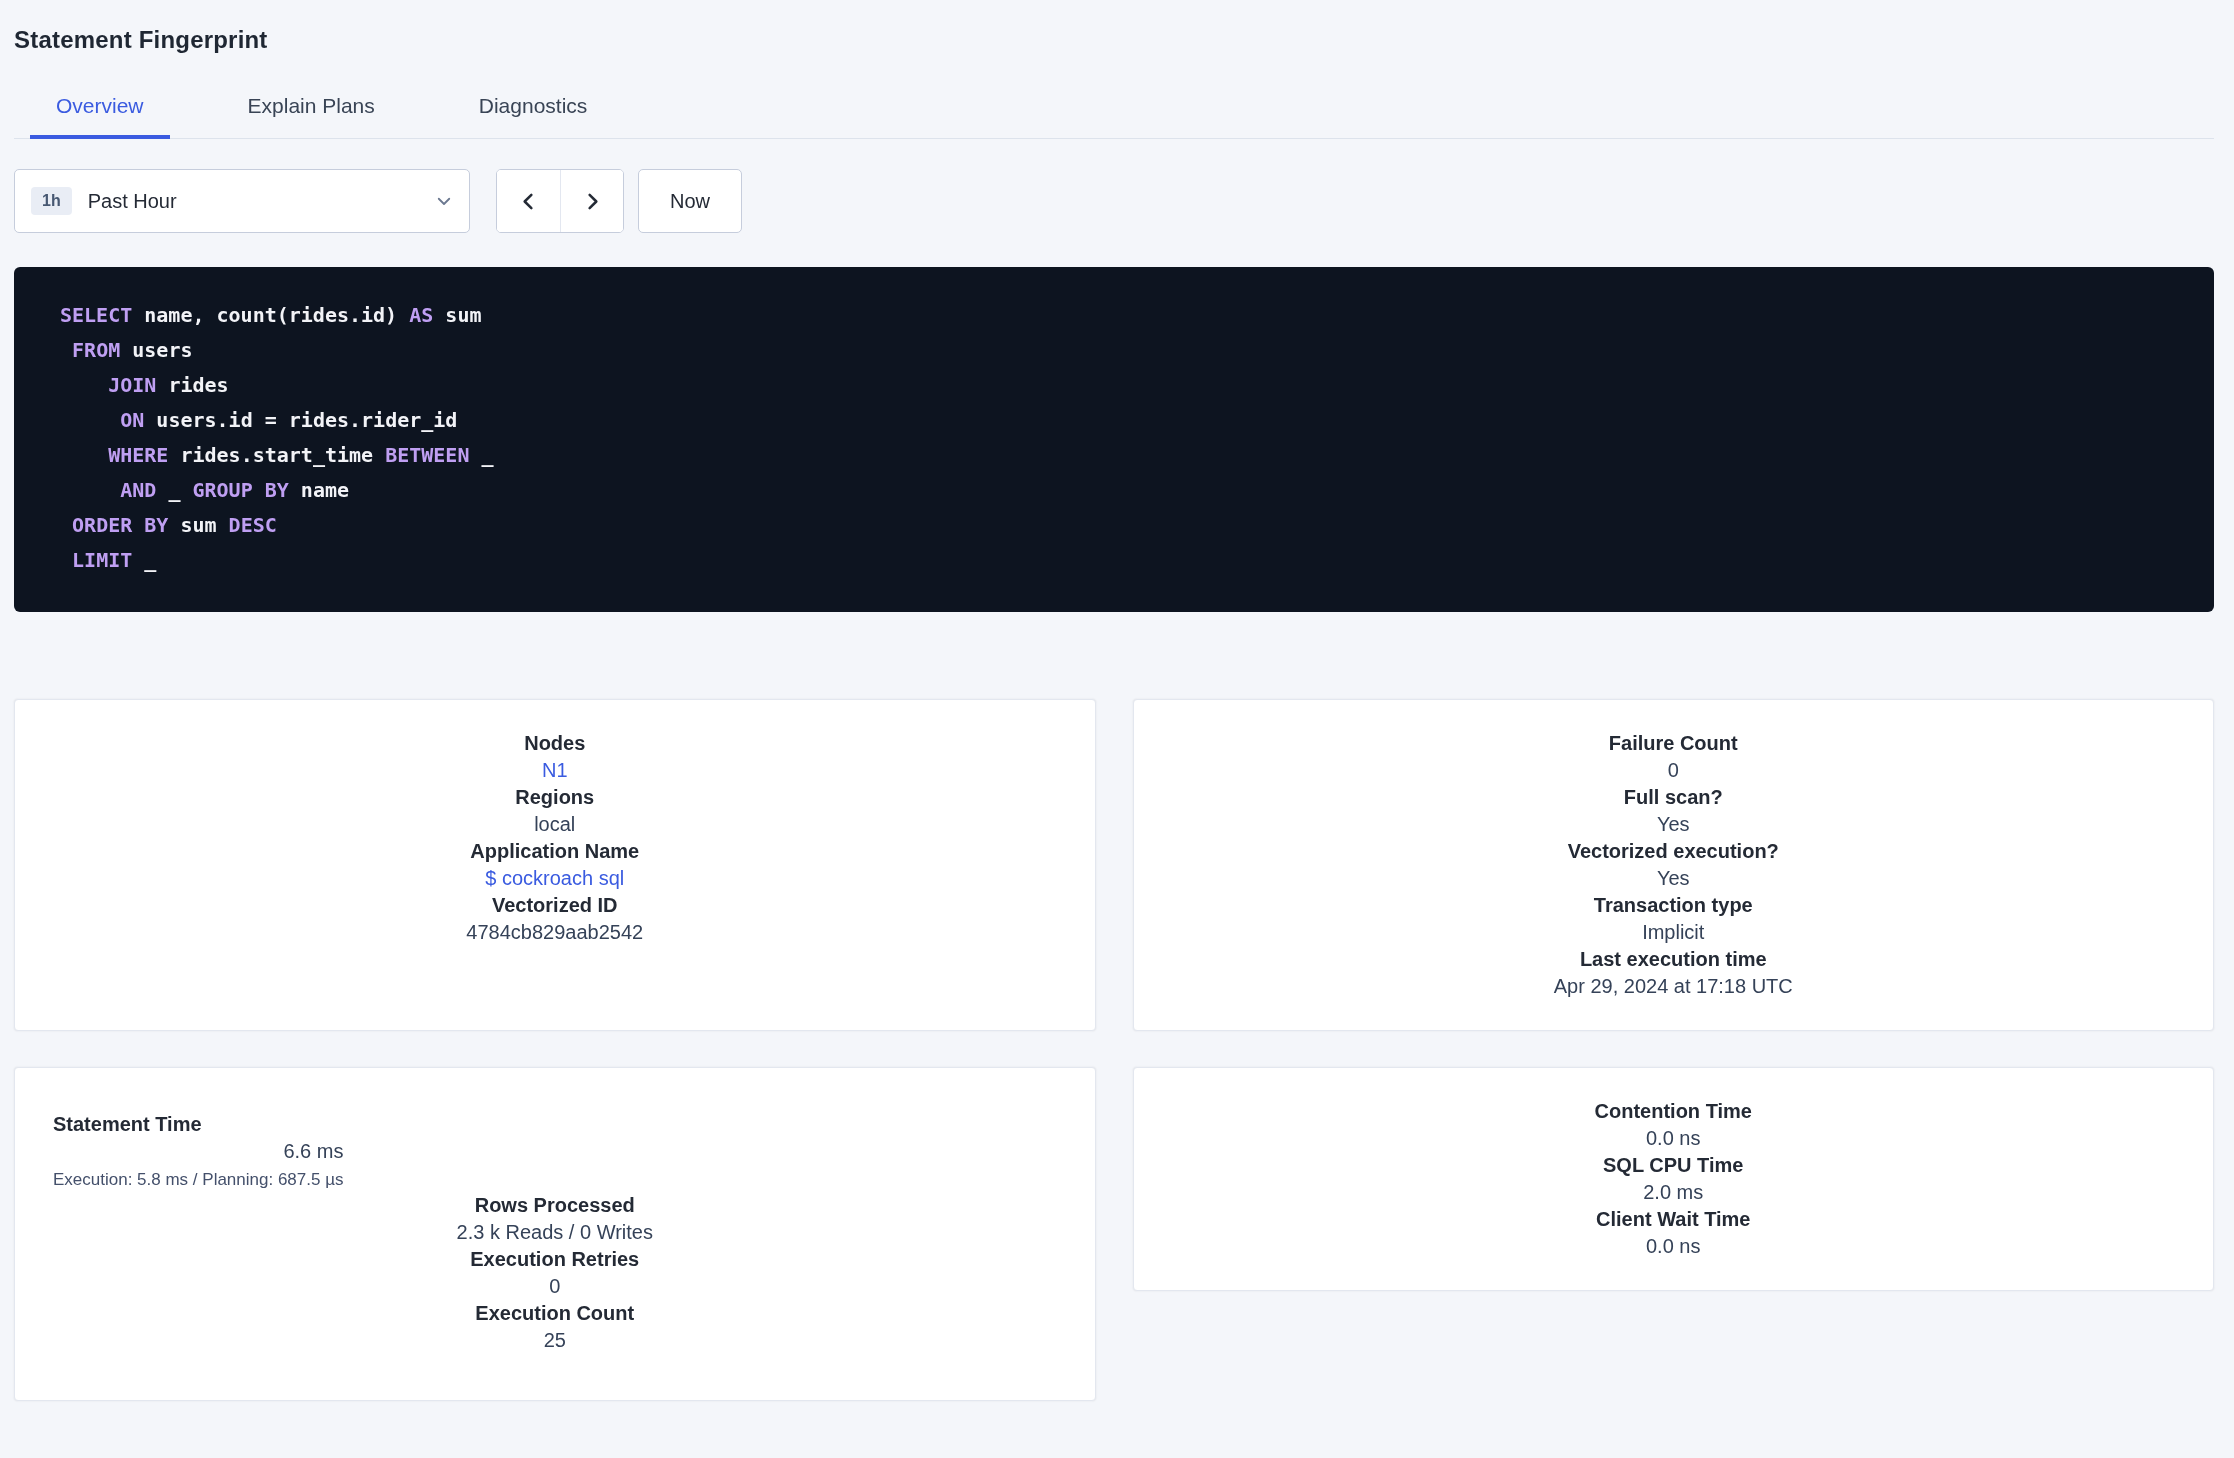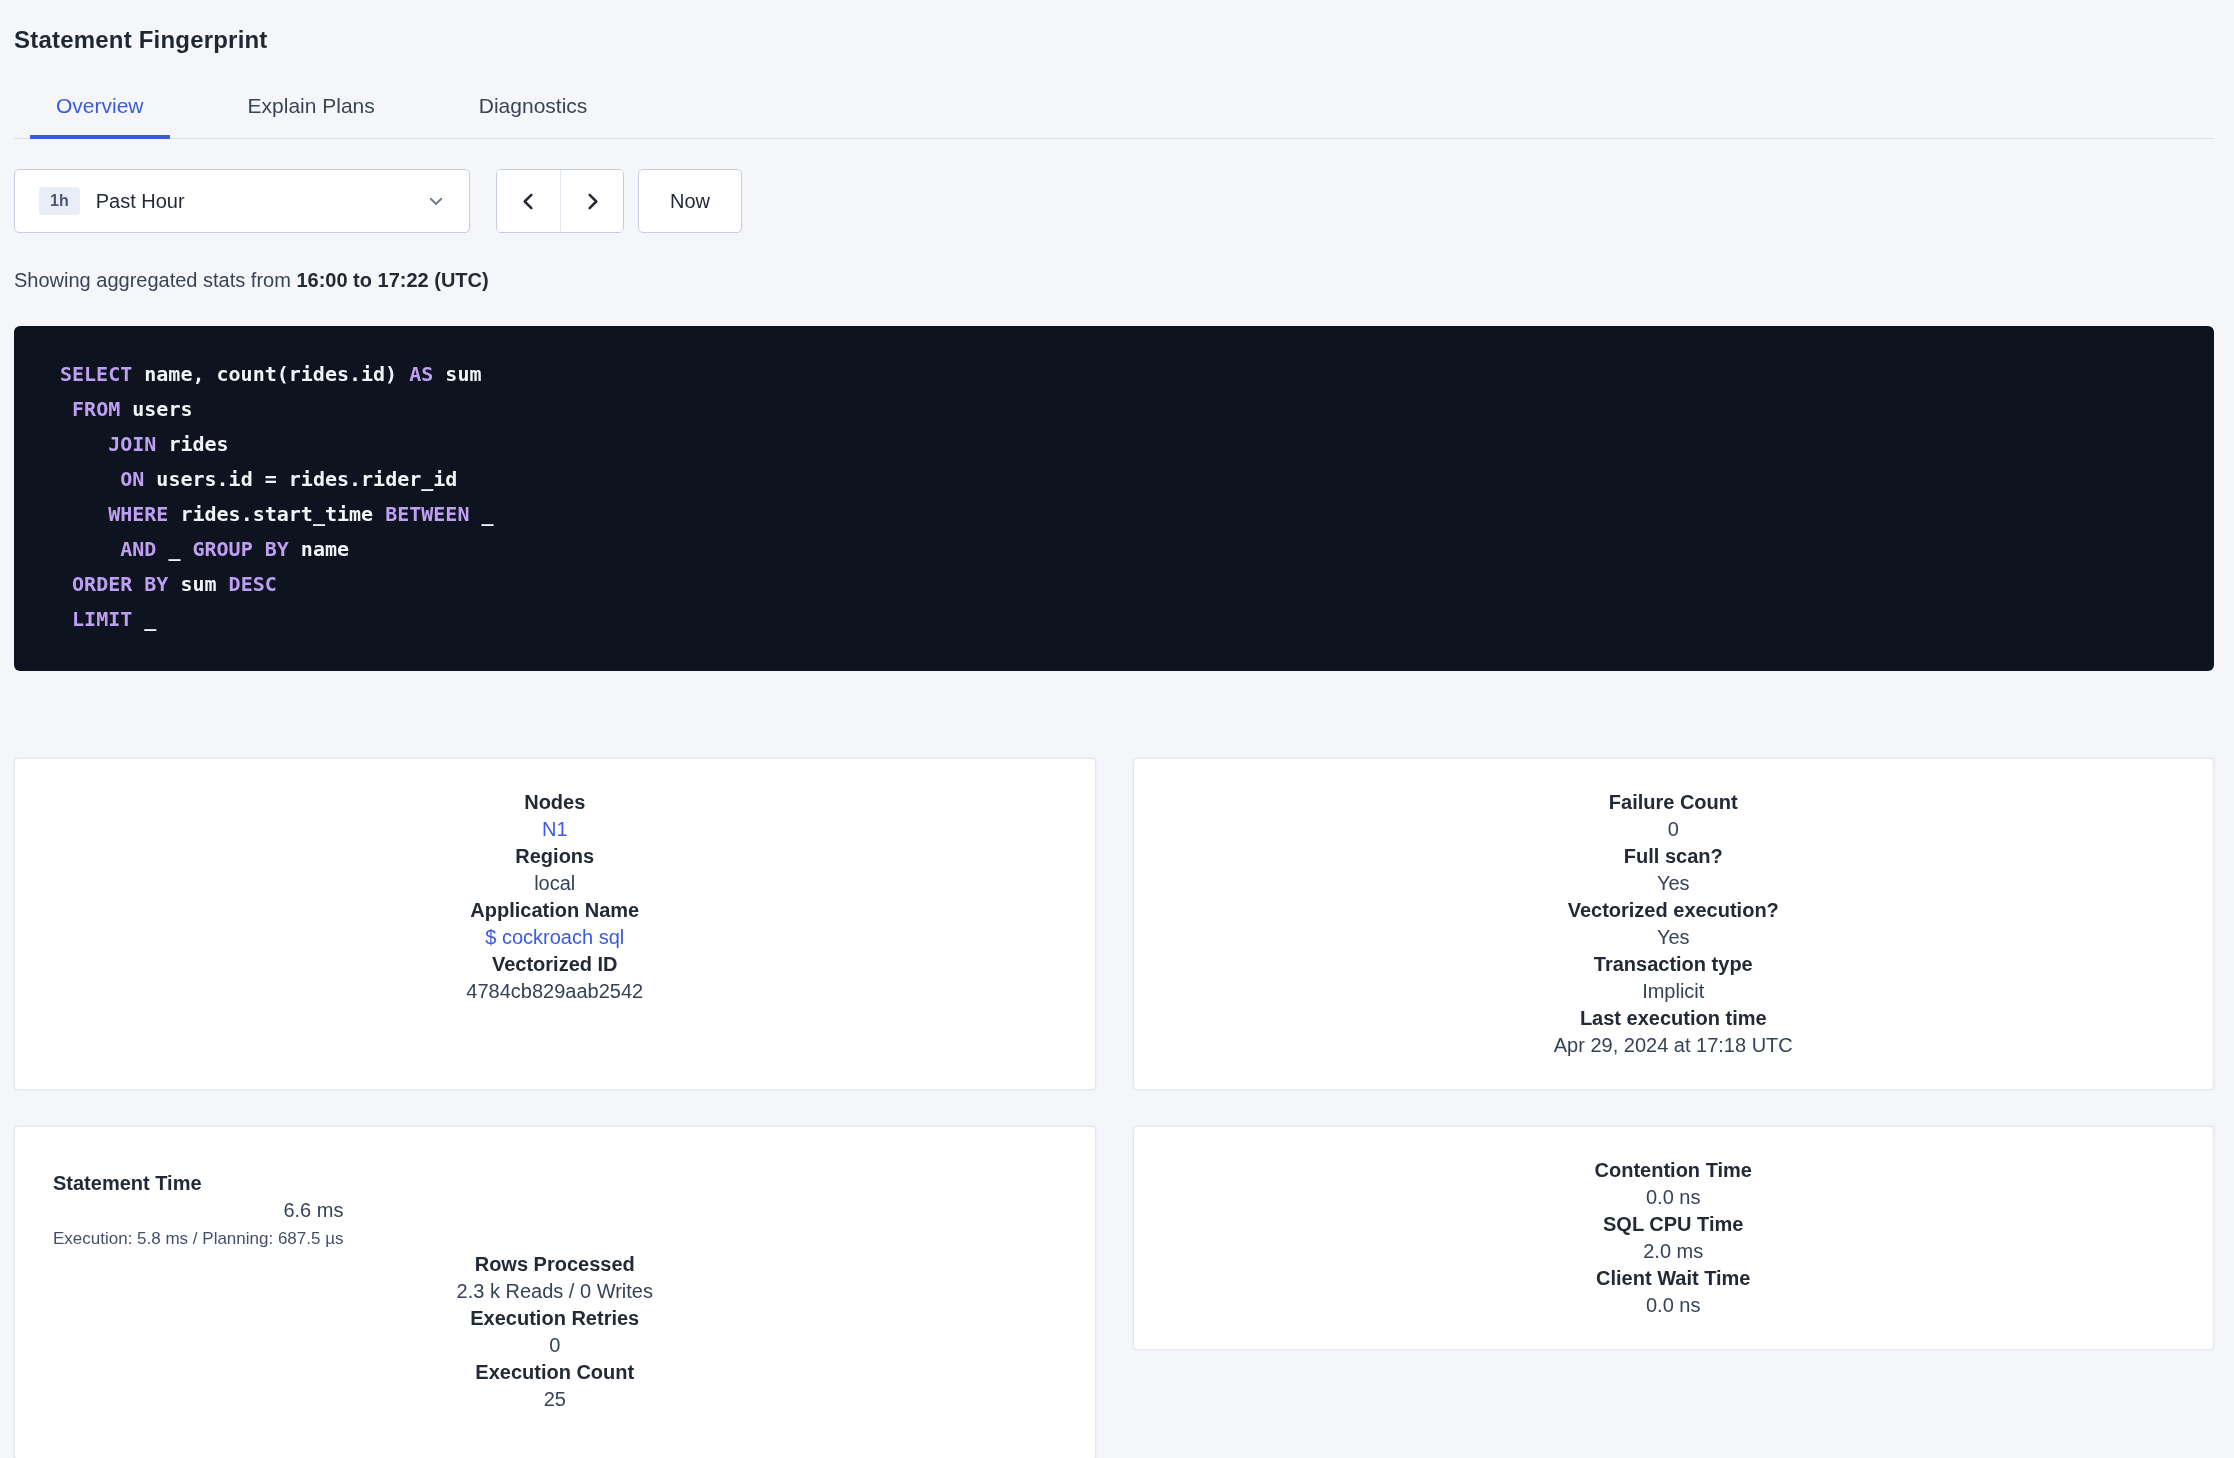--- a/index.html
+++ b/index.html
@@ -25,21 +25,21 @@
   .tab.active { color:#3a5be0; }
   .tab.active::after {
     content:""; position:absolute; left:0; right:0; bottom:-1px;
     height:4px; background:#3a5be0;
   }
 
   
   .controls { display:flex; align-items:center; margin-top:30px; }
   .time-select {
     width:456px; height:64px; background:#fff; border:1px solid #c6cddc;
-    border-radius:5px; display:flex; align-items:center; padding:0 24px;
+    border-radius:5px; display:flex; align-items:center; padding:0 16px;
     gap:16px; cursor:pointer;
   }
   .badge {
     background:#e9edf5; color:#475872; font-size:16px; font-weight:700;
     padding:6px 11px; border-radius:4px; line-height:1;
   }
   .range-label { font-size:20px; color:#242a35; flex:1; }
   .icon { display:flex; align-items:center; justify-content:center; }
 
   .arrow-group {
@@ -131,23 +131,20 @@
         <span class="icon">
           <svg width="23" height="23" viewBox="0 0 24 24" fill="none">
             <path d="M9 5l7 7-7 7" stroke="#242a35" stroke-width="2.6" stroke-linecap="round" stroke-linejoin="round"></path>
           </svg>
         </span>
       </button>
     </div>
     <button class="now-btn">Now</button>
   </div>
 
-  <p class="stats-line">
-    <span>Showing aggregated stats from </span><strong>16:00 to 17:22 (UTC)</strong>
-  </p>
 
   <div class="sql-box">
     <div>
         <div class="sql-line"><span class="kw">SELECT</span><span class="pl"> name, count(rides.id) </span><span class="kw">AS</span><span class="pl"> sum</span></div>
         <div class="sql-line"><span class="pl"> </span><span class="kw">FROM</span><span class="pl"> users</span></div>
         <div class="sql-line"><span class="pl">    </span><span class="kw">JOIN</span><span class="pl"> rides</span></div>
         <div class="sql-line"><span class="pl">     </span><span class="kw">ON</span><span class="pl"> users.id = rides.rider_id</span></div>
         <div class="sql-line"><span class="pl">    </span><span class="kw">WHERE</span><span class="pl"> rides.start_time </span><span class="kw">BETWEEN</span><span class="pl"> _</span></div>
         <div class="sql-line"><span class="pl">     </span><span class="kw">AND</span><span class="pl"> _ </span><span class="kw">GROUP BY</span><span class="pl"> name</span></div>
         <div class="sql-line"><span class="pl"> </span><span class="kw">ORDER BY</span><span class="pl"> sum </span><span class="kw">DESC</span></div>

